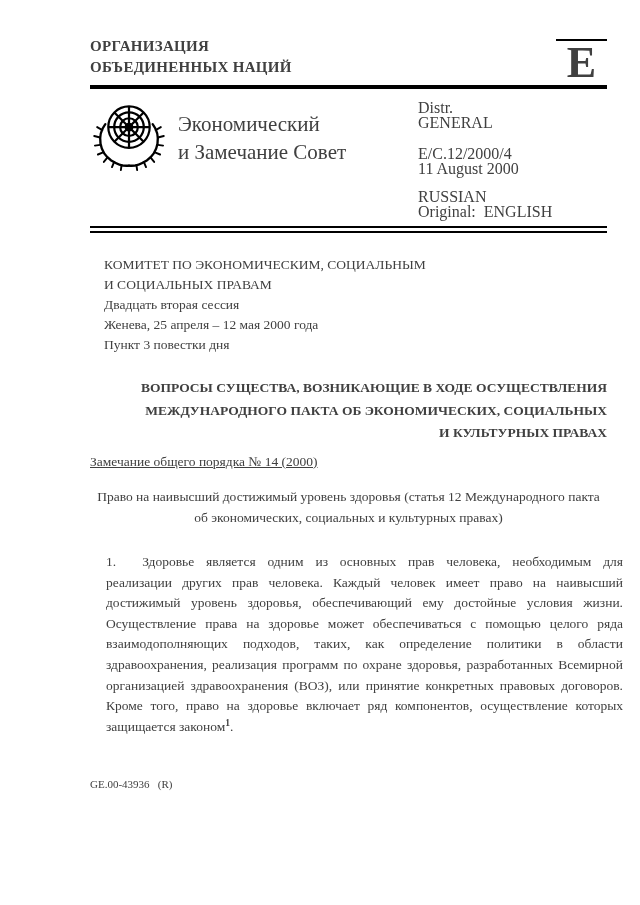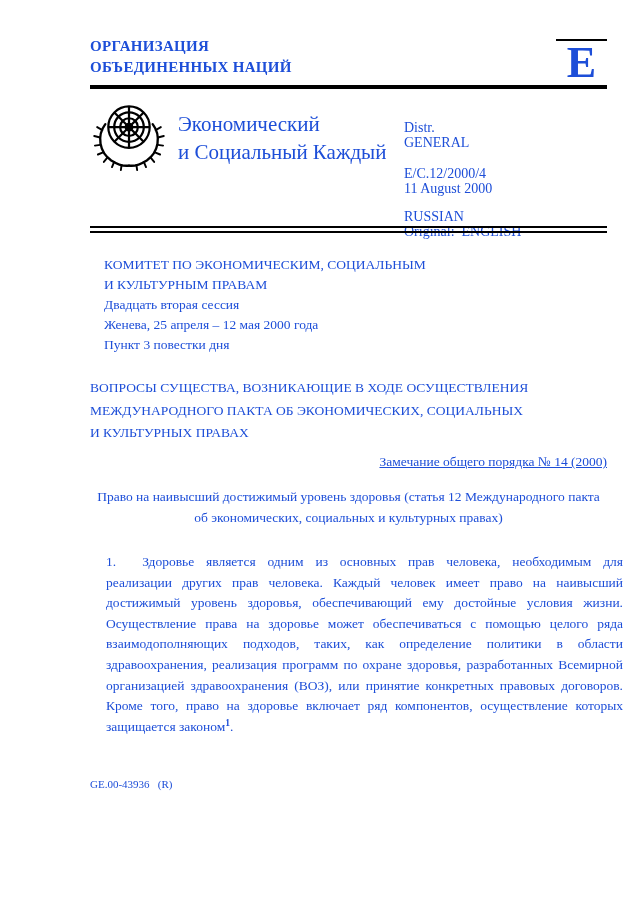--- a/index.html
+++ b/index.html
@@ -1,33 +1,33 @@
 <!DOCTYPE html>
 <html><head>
 <meta charset="utf-8">
 <style>
   html,body{margin:0;padding:0;background:#ffffff;}
   .page{
     position:relative;width:640px;height:905px;background:#ffffff;
-    font-family:"Liberation Serif",serif;color:#1d4ed8;overflow:hidden;
+    font-family:"Liberation Serif",serif;color:#404040;overflow:hidden;
   }
   .org-name{position:absolute;top:36px;left:90px;font-size:15px;font-weight:bold;line-height:21px;letter-spacing:.3px;}
   .e-topline{position:absolute;top:39px;left:556px;width:51px;height:2px;background:#000;}
   .big-e{position:absolute;top:41px;left:556px;width:51px;text-align:center;font-size:44px;line-height:44px;font-weight:bold;}
   .rule-thick{position:absolute;top:85px;left:90px;width:517px;height:4px;background:#000;}
   .emblem{position:absolute;top:99px;left:92px;width:74px;height:74px;}
   .council{position:absolute;top:110px;left:178px;font-size:21px;font-weight:normal;line-height:28px;}
-  .distr{position:absolute;top:100px;left:404px;font-size:14px;line-height:15px;margin-top:20px;}
+  .distr{position:absolute;top:100px;left:418px;font-size:16px;line-height:15px;}
   .distr .gap-a{height:16px;}
   .distr .gap-b{height:13px;}
   .double-rule{position:absolute;top:226px;left:90px;width:517px;height:3px;
     border-top:2px solid #000;border-bottom:2px solid #000;box-sizing:content-box;}
   .committee{position:absolute;top:255px;left:104px;font-size:13.5px;line-height:20px;}
-  .subject{position:absolute;top:377px;left:90px;width:517px;text-align:left;font-size:13.5px;line-height:22.5px;}
-  .general-comment{position:absolute;top:454px;left:90px;width:517px;text-align:right;font-size:13.5px;text-decoration:underline;}
+  .subject{position:absolute;top:377px;left:90px;width:517px;text-align:right;font-size:13.5px;line-height:22.5px;font-weight:bold;}
+  .general-comment{position:absolute;top:454px;left:90px;width:517px;text-align:left;font-size:13.5px;text-decoration:underline;}
   .doc-title{position:absolute;top:486px;left:90px;width:517px;text-align:center;font-size:13.5px;line-height:21px;}
   .doc-title div{}
   .para{position:absolute;top:536px;left:90px;width:517px;font-size:13.5px;line-height:20.6px;text-align:justify;margin:16px;}
   .tab{display:inline-block;width:26px;}
   sup.fn{font-size:9.5px;font-weight:bold;line-height:0;}
   .page-footer{position:absolute;top:778px;left:90px;font-size:11px;}
 </style>
 </head>
 <body>
 
@@ -71,39 +71,39 @@
         <line x1="85" y1="72" x2="92" y2="75"></line>
         <line x1="79" y1="79" x2="84" y2="85"></line>
         <line x1="70" y1="85" x2="73" y2="92"></line>
         <line x1="60" y1="89" x2="61" y2="96"></line>
       </g>
     </svg>
   </div>
 
   <div class="council">
     <div>Экономический</div>
-    <div>и Социальный Каждый</div>
+    <div>и Замечание Совет</div>
   </div>
 
   <div class="distr">
     <div>Distr.</div>
     <div>GENERAL</div>
     <div class="gap-a"></div>
     <div>E/C.12/2000/4</div>
     <div>11 August 2000</div>
     <div class="gap-b"></div>
     <div>RUSSIAN</div>
     <div>Original:&nbsp; ENGLISH</div>
   </div>
 
   <div class="double-rule"></div>
 
   <div class="committee">
     <div>КОМИТЕТ ПО ЭКОНОМИЧЕСКИМ, СОЦИАЛЬНЫМ</div>
-    <div>И КУЛЬТУРНЫМ ПРАВАМ</div>
+    <div>И СОЦИАЛЬНЫХ ПРАВАМ</div>
     <div>Двадцать вторая сессия</div>
     <div>Женева, 25 апреля – 12 мая 2000 года</div>
     <div>Пункт 3 повестки дня</div>
   </div>
 
   <div class="subject">
     <div>ВОПРОСЫ СУЩЕСТВА, ВОЗНИКАЮЩИЕ В ХОДЕ ОСУЩЕСТВЛЕНИЯ</div>
     <div>МЕЖДУНАРОДНОГО ПАКТА ОБ ЭКОНОМИЧЕСКИХ, СОЦИАЛЬНЫХ</div>
     <div>И КУЛЬТУРНЫХ ПРАВАХ</div>
   </div>

